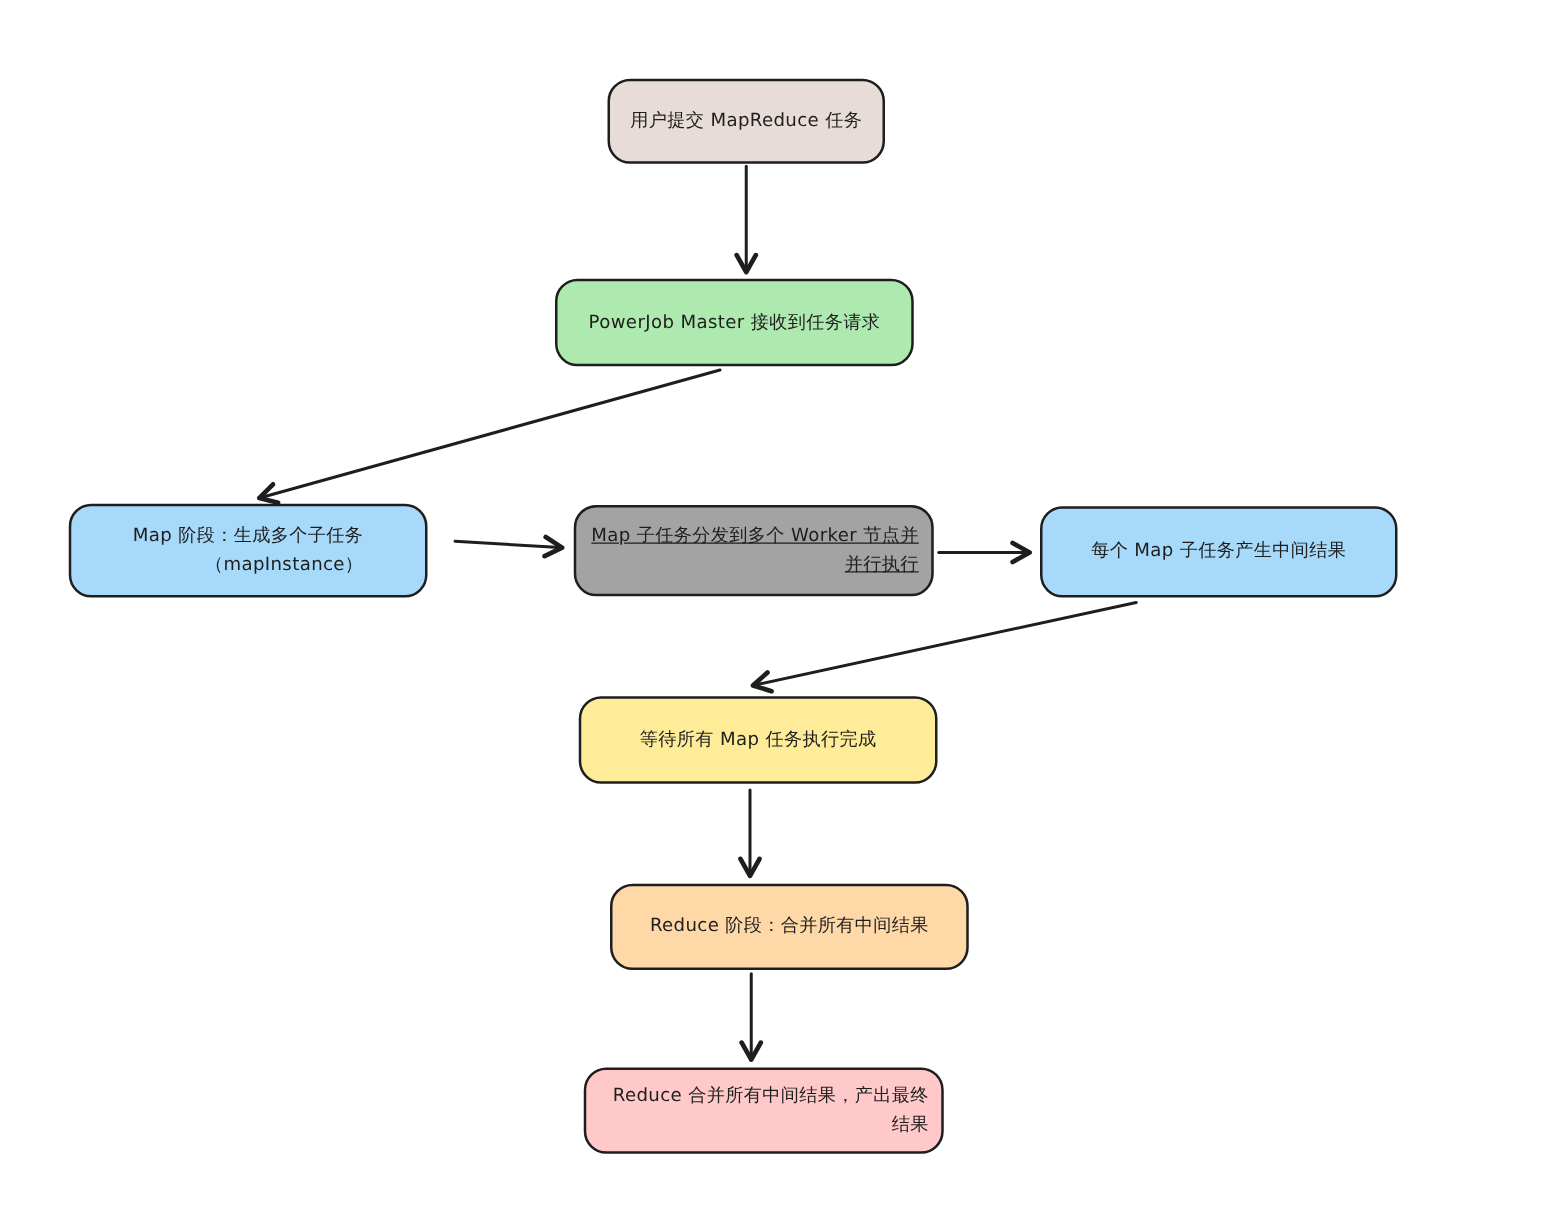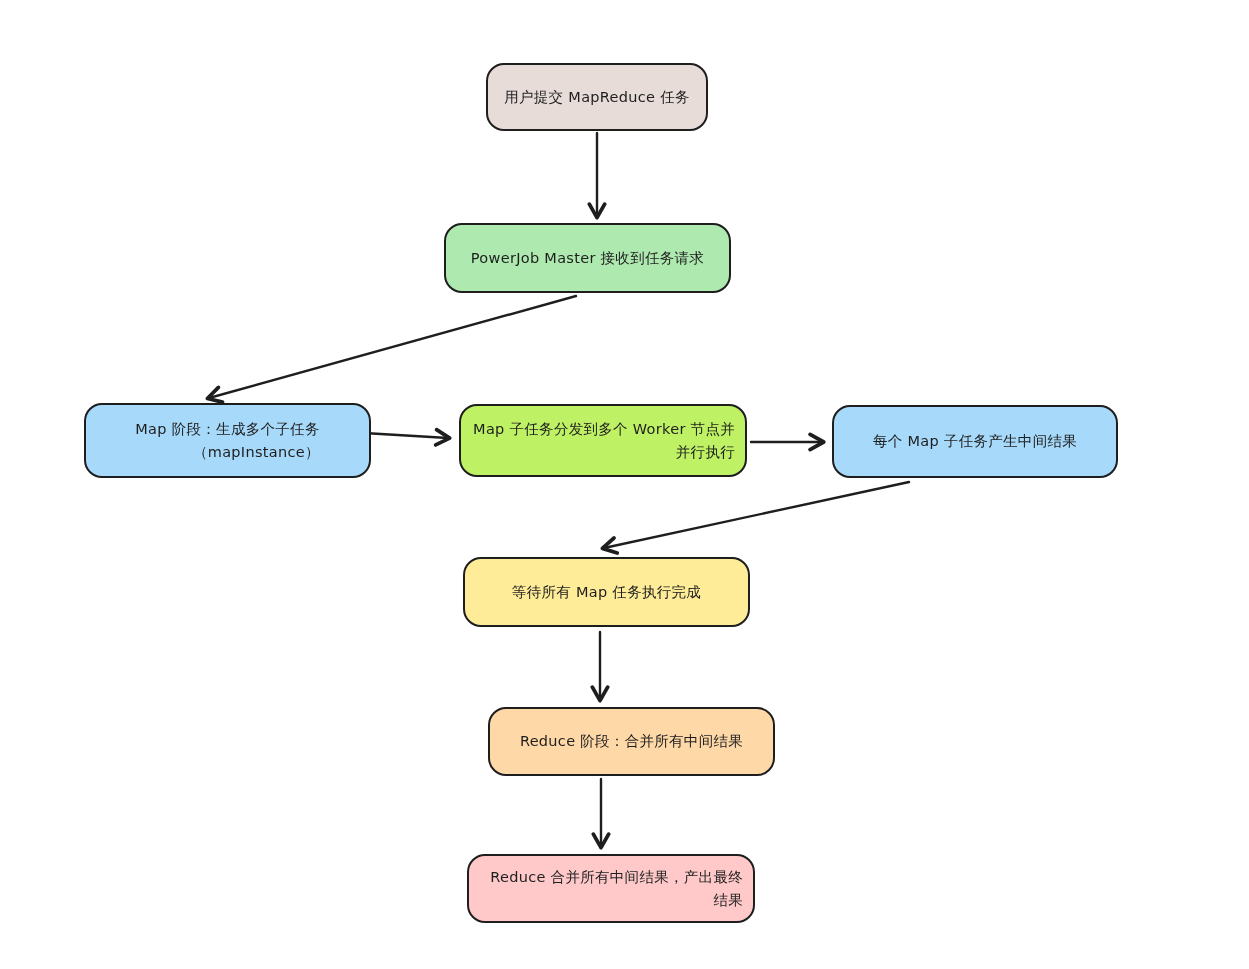--- a/index.html
+++ b/index.html
@@ -29,21 +29,21 @@
     font-size: 14.5px;
     line-height: 1.55;
     color: #1e1e1e;
     white-space: pre-line;
     padding: 4px 10px;
     letter-spacing: 0.3px;
   }
   
   .n-user       { left: 486px; top: 63px;  width: 222px; height: 68px; }
   .n-master     { left: 444px; top: 223px; width: 287px; height: 70px; }
-  .n-mapphase   { left: 84px;  top: 403px; width: 287px; height: 75px; }
+  .n-mapphase   { left: 55px;  top: 403px; width: 287px; height: 75px; }
   .n-dispatch   { left: 459px; top: 404px; width: 288px; height: 73px; }
   .n-intermed   { left: 832px; top: 405px; width: 286px; height: 73px; }
   .n-wait       { left: 463px; top: 557px; width: 287px; height: 70px; }
   .n-reduce     { left: 488px; top: 707px; width: 287px; height: 69px; }
   .n-final      { left: 467px; top: 854px; width: 288px; height: 69px; }
 </style>
 </head>
 <body>
 
 <div class="canvas">
@@ -63,21 +63,21 @@
     <line x1="601" y1="779" x2="601" y2="846" stroke="#1e1e1e" stroke-width="2.4" stroke-linecap="round" marker-end="url(#arrowhead)"></line>
   </svg>
 
   <div class="node n-user" style="background: rgb(231, 220, 216);">用户提交 MapReduce 任务</div>
 
   <div class="node n-master" style="background: rgb(174, 234, 176);">PowerJob Master 接收到任务请求</div>
 
   <div class="node n-mapphase" style="background: rgb(167, 217, 250);">Map 阶段：生成多个子任务
 （mapInstance）</div>
 
-  <div class="node n-dispatch" style="background: #bef264;">Map 子任务分发到多个 Worker 节点并并行执行</div>
+  <div class="node n-dispatch" style="background: #a3a3a3; text-decoration: underline;">Map 子任务分发到多个 Worker 节点并并行执行</div>
 
   <div class="node n-intermed" style="background: rgb(167, 217, 250);">每个 Map 子任务产生中间结果</div>
 
   <div class="node n-wait" style="background: rgb(255, 236, 153);">等待所有 Map 任务执行完成</div>
 
   <div class="node n-reduce" style="background: rgb(255, 216, 168);">Reduce 阶段：合并所有中间结果</div>
 
   <div class="node n-final" style="background: rgb(255, 201, 201);">Reduce 合并所有中间结果，产出最终结果</div>
 
 </div>

